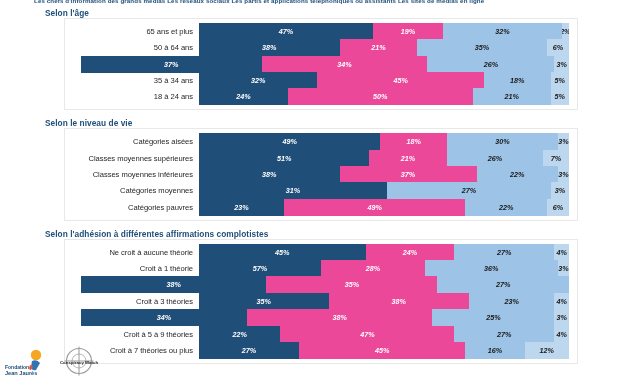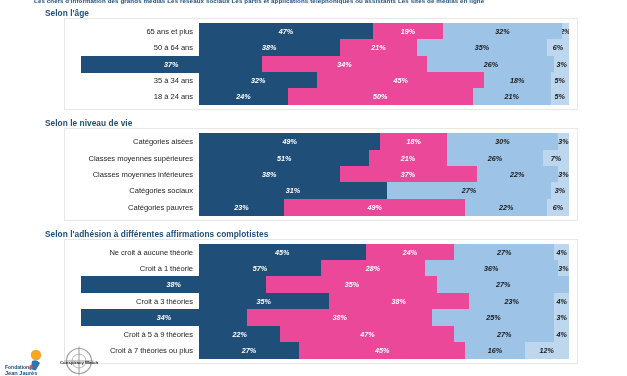--- a/index.html
+++ b/index.html
@@ -163,21 +163,21 @@
       <div class="row">
         <div class="row-label">Classes moyennes inférieures</div>
         <div class="bar">
           <div class="seg c0" style="flex: 38 0 0px;">38%</div>
           <div class="seg c1" style="flex: 37 0 0px;">37%</div>
           <div class="seg c2" style="flex: 22 0 0px;">22%</div>
           <div class="seg c3" style="flex: 3 0 0px;">3%</div>
         </div>
       </div>
       <div class="row">
-        <div class="row-label">Catégories sociaux</div>
+        <div class="row-label">Catégories moyennes</div>
         <div class="bar">
           <div class="seg c0" style="flex: 31 0 0px;">31%</div>
           <div class="seg c2" style="flex: 27 0 0px;">27%</div>
           <div class="seg c3" style="flex: 3 0 0px;">3%</div>
         </div>
       </div>
       <div class="row">
         <div class="row-label">Catégories pauvres</div>
         <div class="bar">
           <div class="seg c0" style="flex: 23 0 0px;">23%</div>

